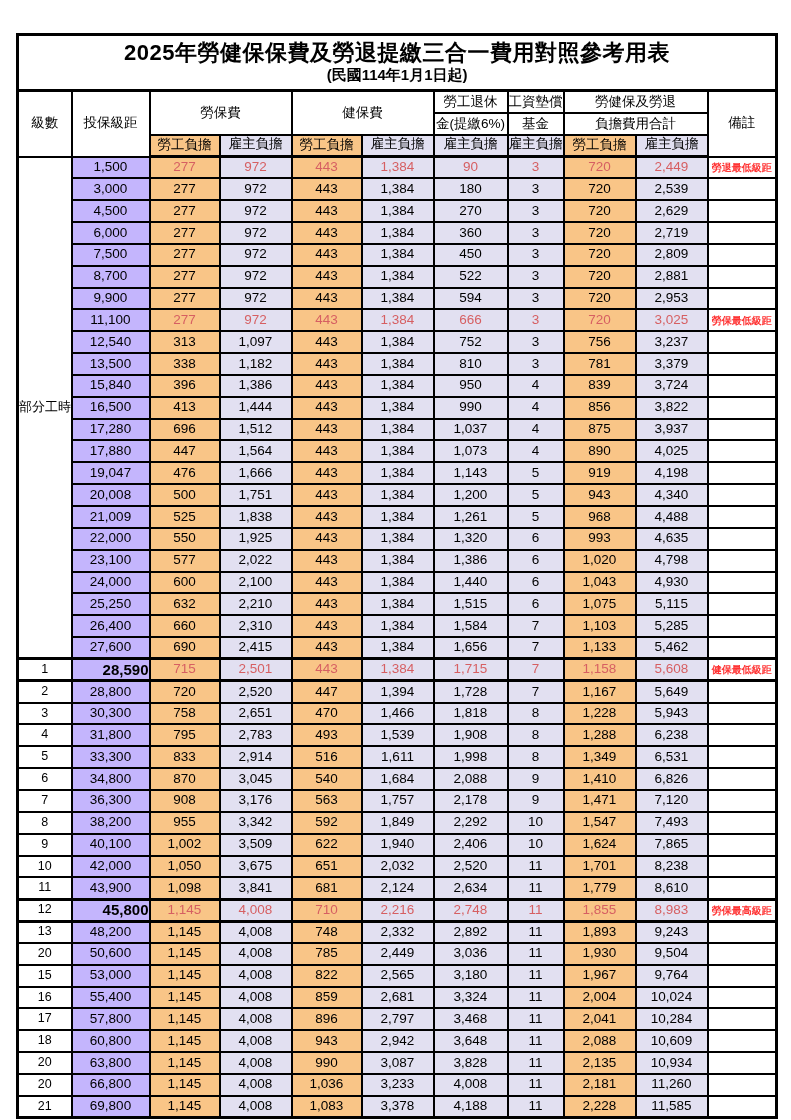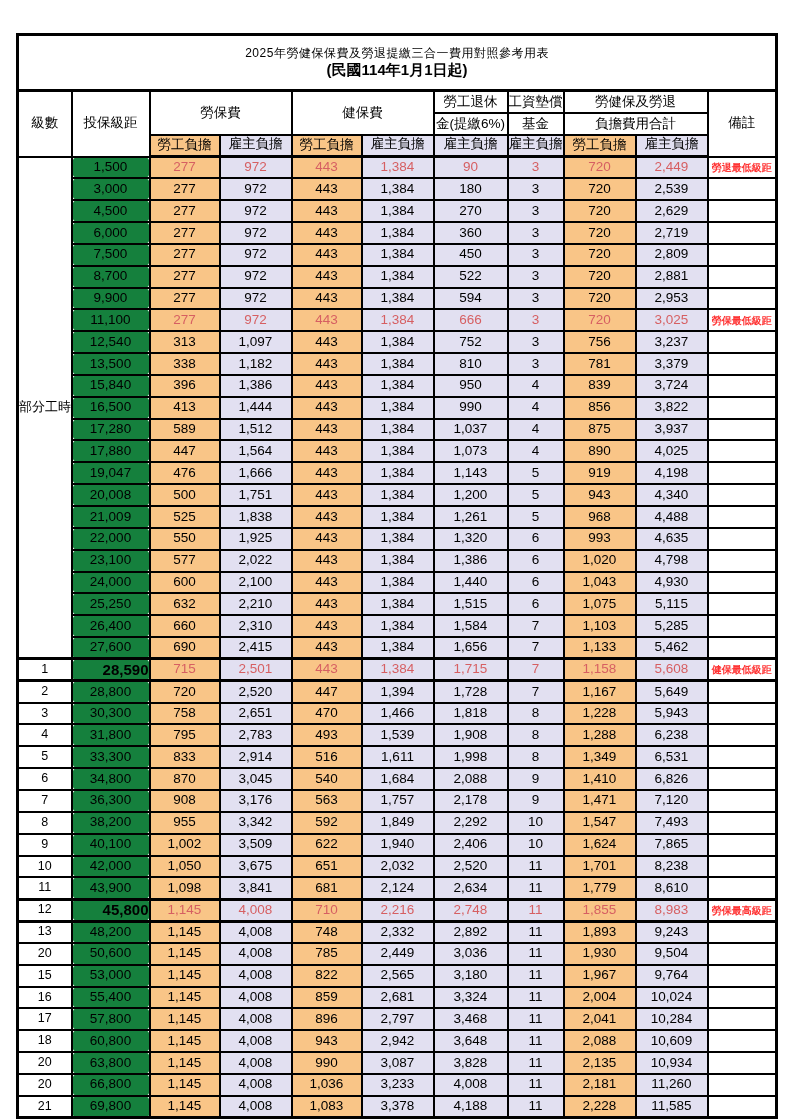--- a/index.html
+++ b/index.html
@@ -26,34 +26,34 @@
     text-align:center;
     vertical-align:middle;
     padding:0;
     overflow:hidden;
     white-space:nowrap;
     font-size:13.5px;
     line-height:1.1;
   }
   
   .title-cell{height:53px;border-bottom:3px solid #000;background:#fff;}
-  .title-line{font-size:12px;font-weight:normal;letter-spacing:.5px;}
+  .title-line{font-size:22px;font-weight:bold;letter-spacing:.5px;}
   .subtitle-line{font-size:15px;font-weight:bold;margin-top:2px;}
   
   thead tr.h1 th,thead tr.h2 th{height:20px;font-weight:normal;}
   thead tr.h3 th{height:19px;font-weight:normal;border-bottom:3px solid #000;}
   thead th{background:#fff;}
   thead th.emp{background:var(--emp-bg);}
   thead th.er{background:var(--er-bg);font-family:Liberation Mono, monospace;}
   
   tbody tr{height:21.85px;}
   tbody td{font-size:13.5px;}
   td.level-cell{background:#fff;font-size:12.5px;}
   td.part-time{font-size:13px;letter-spacing:0;margin-top:36px;}
-  td.salary-cell{background:#15803d;border-radius:6px;}
+  td.salary-cell{background:#c4b5fd;}
   td.val.emp{background:var(--emp-bg);}
   td.val.er{background:var(--er-bg);}
   td.note-cell{
     background:#fff;color:var(--note-red);
     font-size:10px;font-weight:bold;letter-spacing:0;
   }
   tr.red-row td.val{color:var(--red-val);}
   tr.em-row td{border-top:3px solid #000;border-bottom:3px solid #000;}
   tr.em-row td.salary-cell{font-weight:bold;font-size:15px;text-align:right;}
 </style>
@@ -249,21 +249,21 @@
           <td class="val emp">443</td>
           <td class="val er">1,384</td>
           <td class="val er">990</td>
           <td class="val er">4</td>
           <td class="val emp">856</td>
           <td class="val er">3,822</td>
           <td class="note-cell"></td>
         </tr>
         <tr>
           <td class="salary-cell">17,280</td>
-          <td class="val emp">589</td>
+          <td class="val emp">696</td>
           <td class="val er">1,512</td>
           <td class="val emp">443</td>
           <td class="val er">1,384</td>
           <td class="val er">1,037</td>
           <td class="val er">4</td>
           <td class="val emp">875</td>
           <td class="val er">3,937</td>
           <td class="note-cell"></td>
         </tr>
         <tr>

